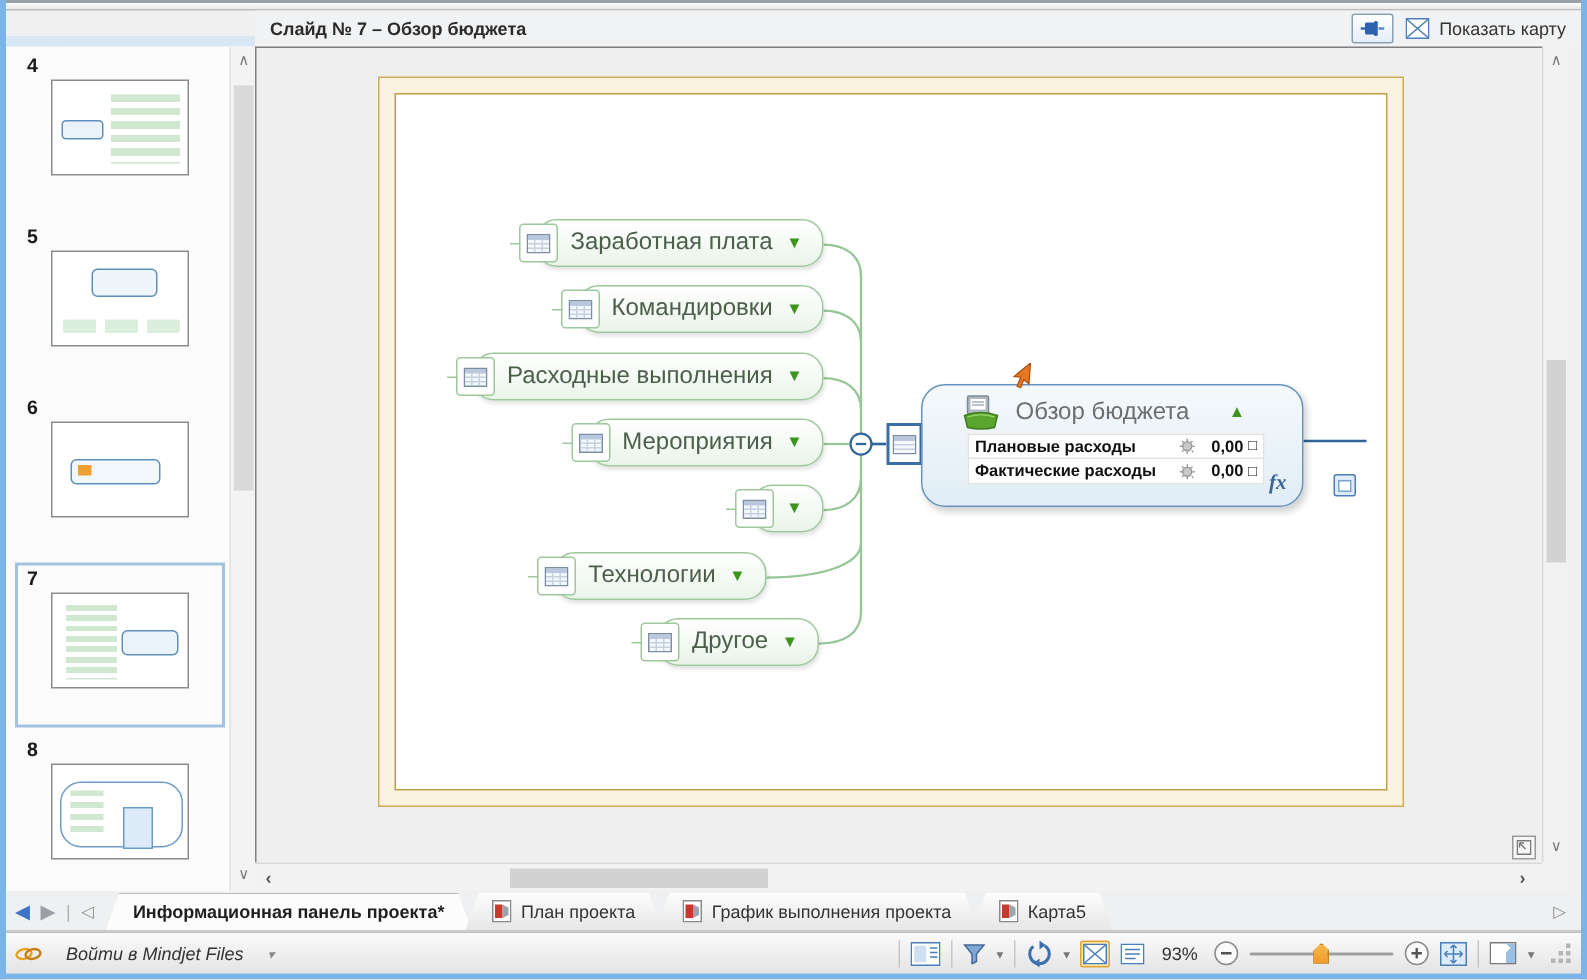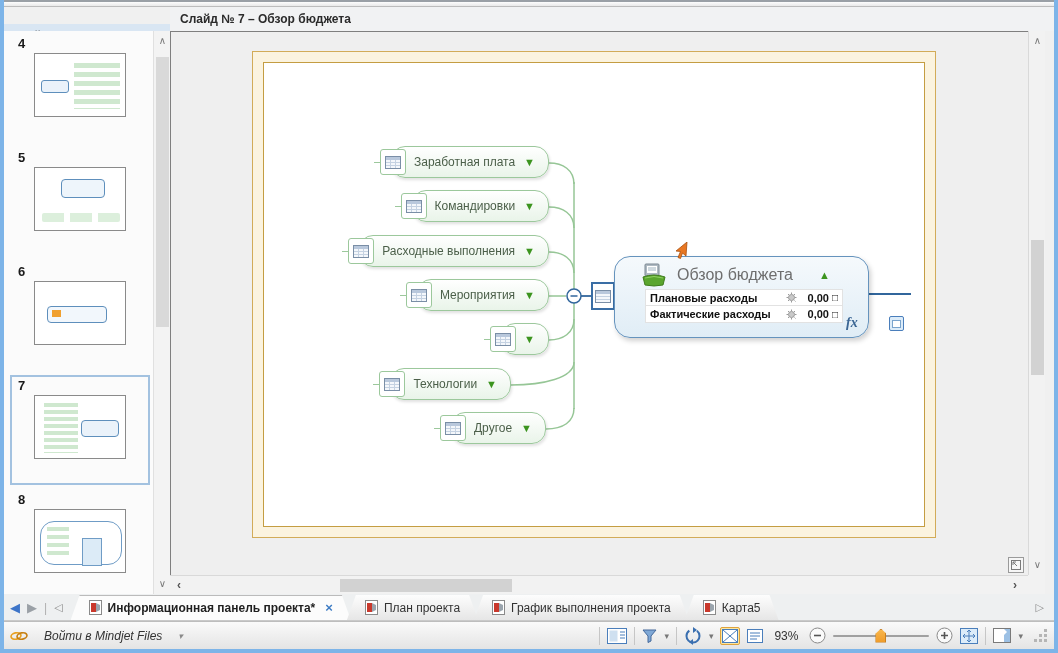--- a/index.html
+++ b/index.html
@@ -75,21 +75,21 @@
   .branch { position:absolute; height:32px; display:flex; align-items:center; gap:9px;
             padding:0 13px 0 22px; background:linear-gradient(#ffffff,#e9f4e9);
             border:1px solid #9cc89c; border-radius:14px; box-shadow:1px 2px 3px rgba(0,0,0,.12); white-space:nowrap; }
   .branch:nth-child(1){ top:114px; right:480px; }
   .branch:nth-child(2){ top:158px; right:480px; }
   .branch:nth-child(3){ top:203px; right:480px; }
   .branch:nth-child(4){ top:247px; right:480px; }
   .branch:nth-child(5){ top:291px; right:480px; }
   .branch:nth-child(6){ top:336px; right:518px; }
   .branch:nth-child(7){ top:380px; right:483px; }
-  .branch-label { font-size:12px; color:#4b5f49; }
+  .branch-label { font-size:16px; color:#4b5f49; }
   .drop-arrow { color:#3c941f; font-size:11px; }
   .sheet-box { position:absolute; left:-12px; top:2px; width:26px; height:26px; background:#fff;
                border:1px solid #9cc89c; border-radius:3px; display:flex; align-items:center; justify-content:center; }
   .sheet-box::before { content:""; position:absolute; left:-7px; top:12px; width:7px; height:1px; background:#9cc89c; }
 
   .node { position:absolute; left:443px; top:224px; width:255px; height:82px;
           background:linear-gradient(#f5f9fc,#e0edf6); border:1px solid #6593bd; border-radius:16px;
           box-shadow:2px 3px 5px rgba(0,0,0,.18); }
   .node-title { display:flex; align-items:center; height:32px; padding:4px 0 0 26px; gap:10px; }
   .node-title .title-text { font-size:16px; color:#6e6e6e; }
@@ -127,21 +127,21 @@
              border-bottom:1px solid #c9c9c9; display:flex; align-items:flex-end; }
   .tab-nav { display:flex; align-items:center; gap:7px; padding:0 8px 5px 6px; }
   .nav-back { color:#3d74c8; font-size:13px; }
   .nav-fwd  { color:#9aa0a6; font-size:13px; }
   .nav-sep  { color:#b0b0b0; }
   .nav-first{ color:#8a8a8a; font-size:11px; }
   .tabs { display:flex; align-items:flex-end; height:27px; }
   .tab { display:flex; align-items:center; gap:6px; height:25px; padding:0 18px;
          clip-path:polygon(9px 0, calc(100% - 9px) 0, 100% 100%, 0 100%);
          background:linear-gradient(#fdfdfd,#e6e6e6); color:#333; white-space:nowrap; margin-right:-4px; }
-  .tab.active { background:#fcfcfc; font-weight:bold; color:#1f1f1f; box-shadow:inset 0 1px 0 #bbb; }
+  .tab.active { background:#fcfcfc; font-weight:bold; color:#1f1f1f; box-shadow:inset 0 1px 0 #bbb;flex-direction:column; }
   .tab .close { display:none; color:#3e7cc4; font-weight:bold; font-size:13px; margin-left:4px; }
   .tab.closable .close { display:inline; }
   .tab-overflow { margin-left:auto; padding:0 10px 6px 0; color:#8a8a8a; font-size:11px; }
 
   
   .status-bar { position:absolute; left:4px; top:621px; width:1050px; height:28px;
                 background:linear-gradient(#fafafa,#e4e4e4); border-top:1px solid #bdbdbd;
                 display:flex; align-items:center; padding:0 6px; }
   .signin { display:flex; align-items:center; gap:16px; color:#333;font-style:italic; }
   .signin .caret { color:#8a8a8a; font-size:9px; }
@@ -167,20 +167,37 @@
   <div class="top-strip"></div>
 
   <div class="slides-header">
     <span class="title">Слайды</span>
     <span class="caret">▼</span>
     <span class="close">×</span>
   </div>
 
   <div class="main-header">
     <span class="title">Слайд № 7 – Обзор бюджета</span>
+    <div class="hdr-right">
+      <div class="pin-btn">
+        <svg width="16" height="12" viewBox="0 0 16 12">
+          <rect x="3" y="2" width="7" height="8" rx="1" fill="#2f62ae"></rect>
+          <rect x="9" y="1" width="2.5" height="10" rx="1" fill="#2f62ae"></rect>
+          <rect x="0" y="5.2" width="4" height="1.6" fill="#2f62ae"></rect>
+          <rect x="12" y="5.2" width="4" height="1.6" fill="#5a86c4"></rect>
+        </svg>
+      </div>
+      <div class="showmap">
+        <svg width="16" height="14" viewBox="0 0 16 14">
+          <rect x="0.5" y="0.5" width="15" height="13" fill="#fff" stroke="#4a7ebb"></rect>
+          <path d="M1,1 L8,7 L15,1 M1,13 L8,7 L15,13" stroke="#4a7ebb" fill="none"></path>
+        </svg>
+        <span>Показать карту</span>
+      </div>
+    </div>
   </div>
 
   <div class="slides-panel">
     <div class="slides-list">
       <div class="slide">
           <div class="slide-num">4</div>
           <div class="thumb"></div>
         </div>
         <div class="slide">
           <div class="slide-num">5</div>

